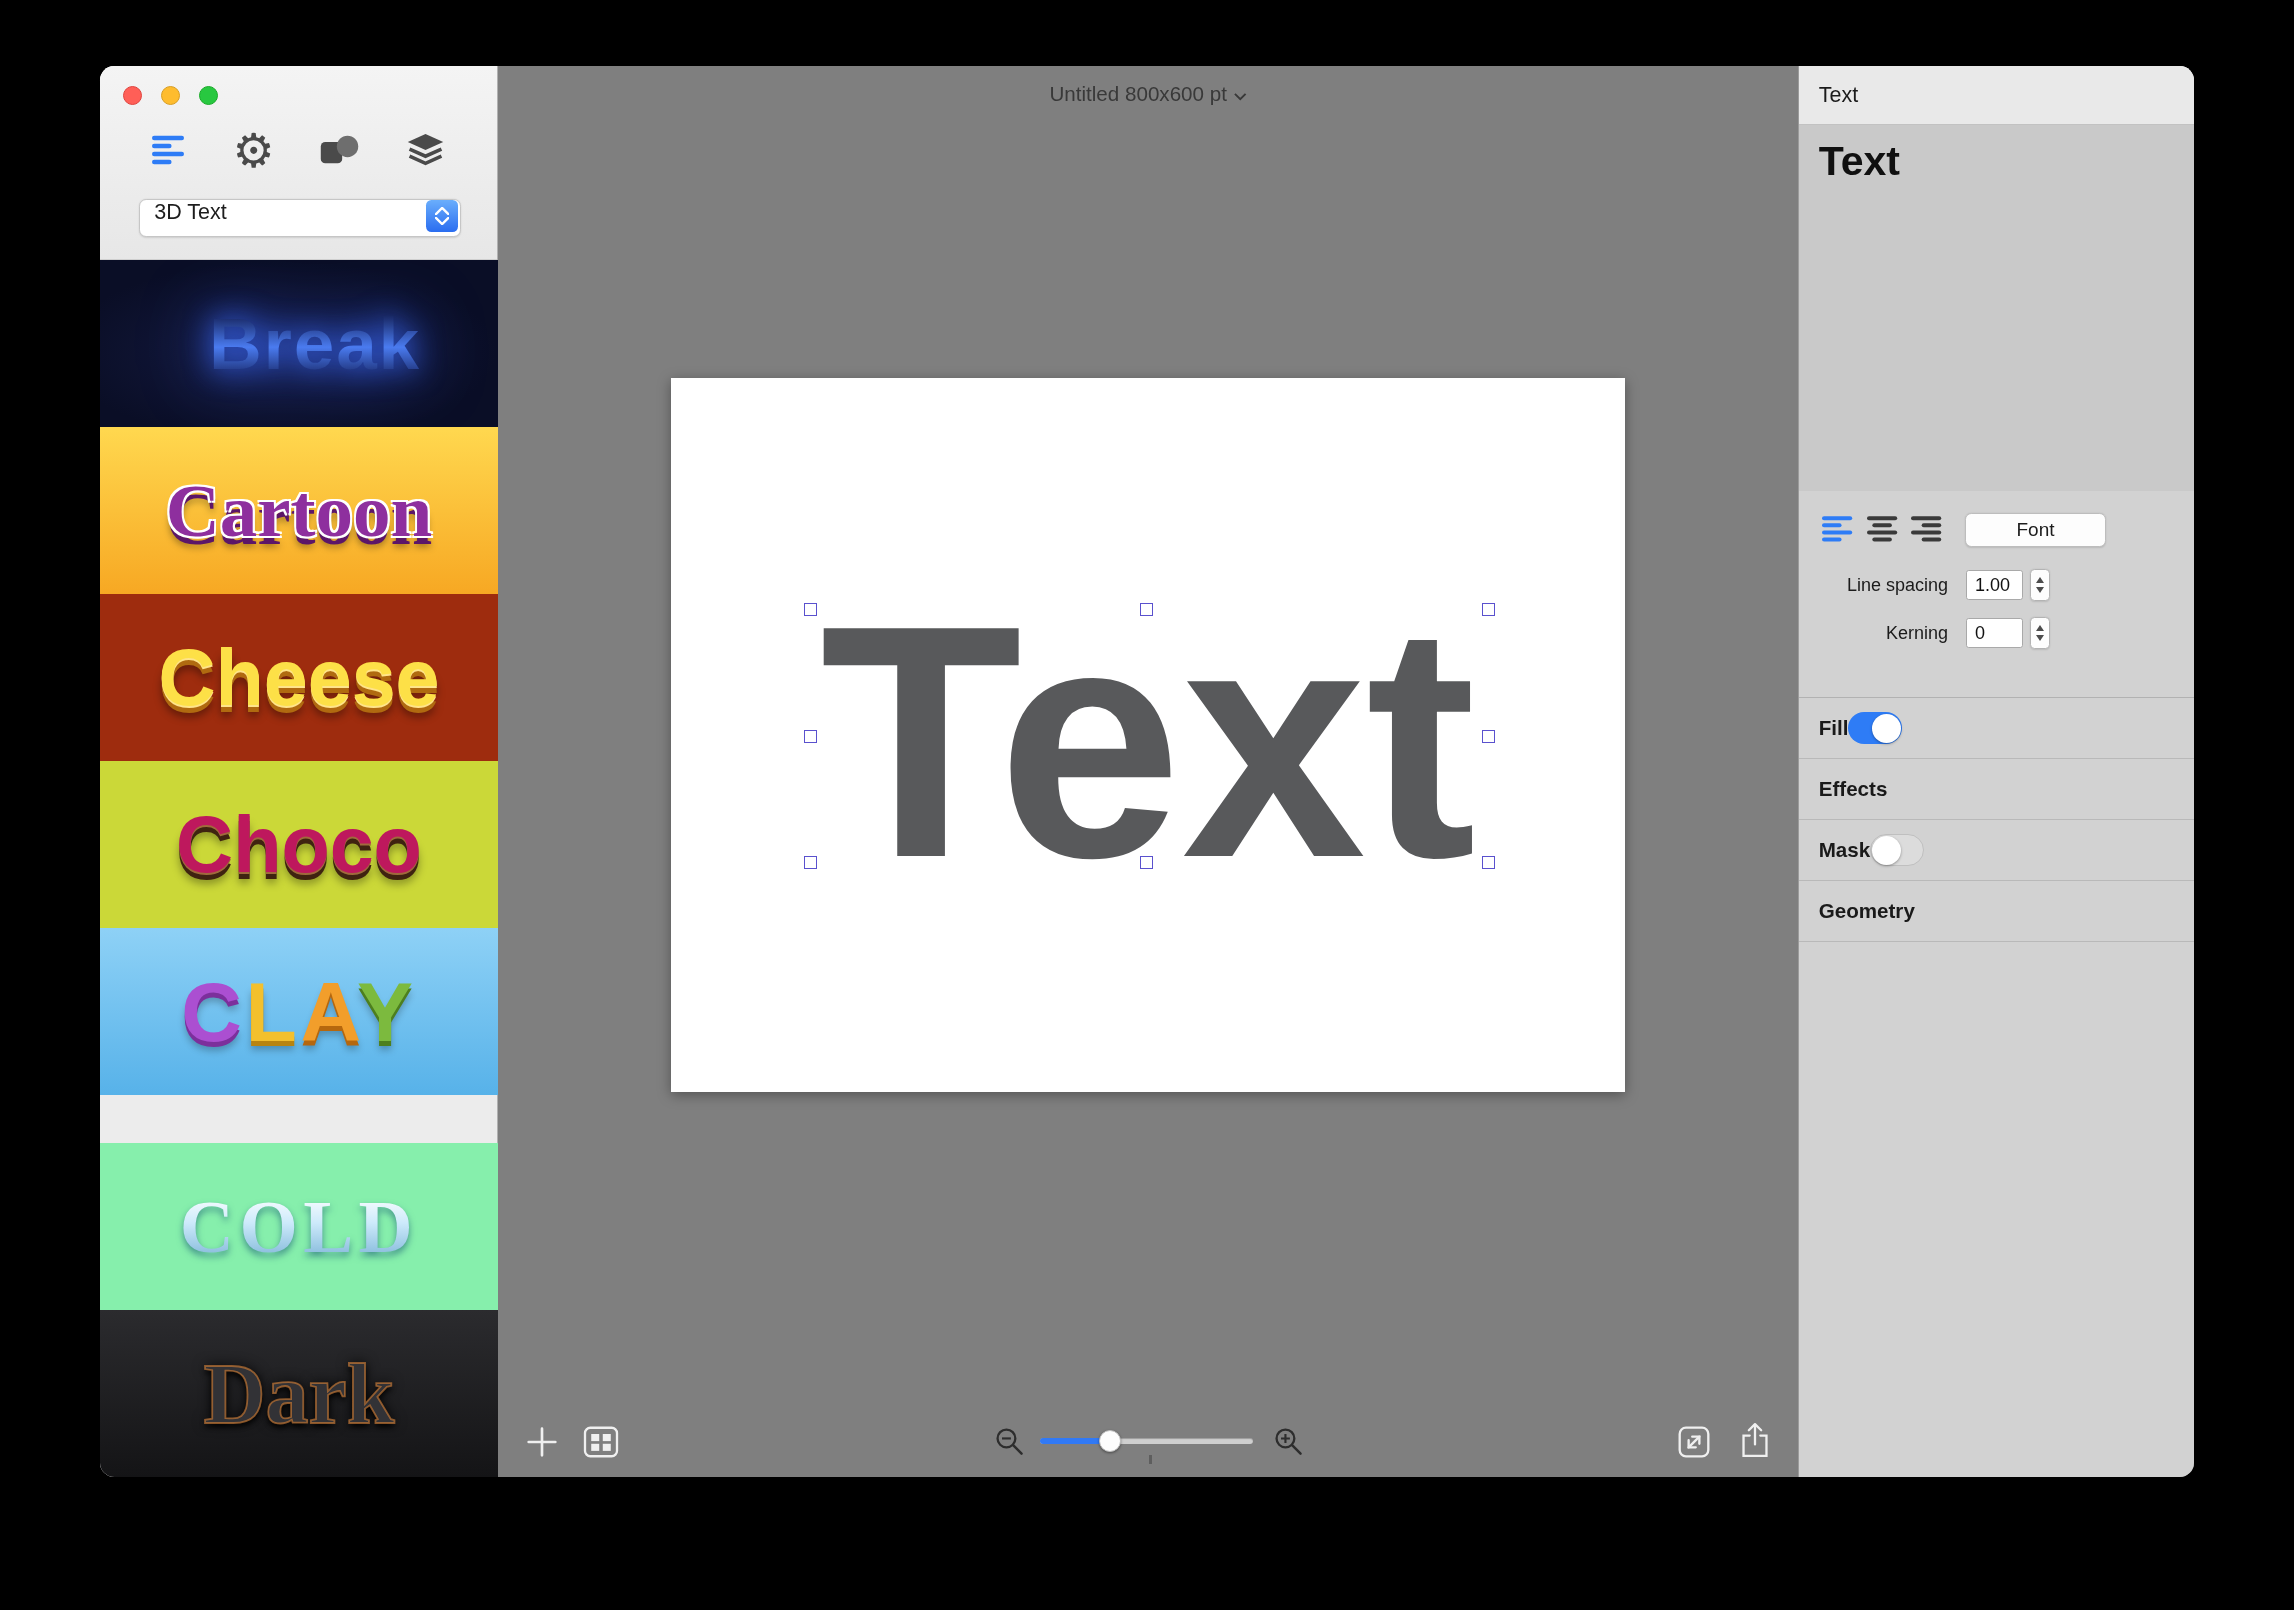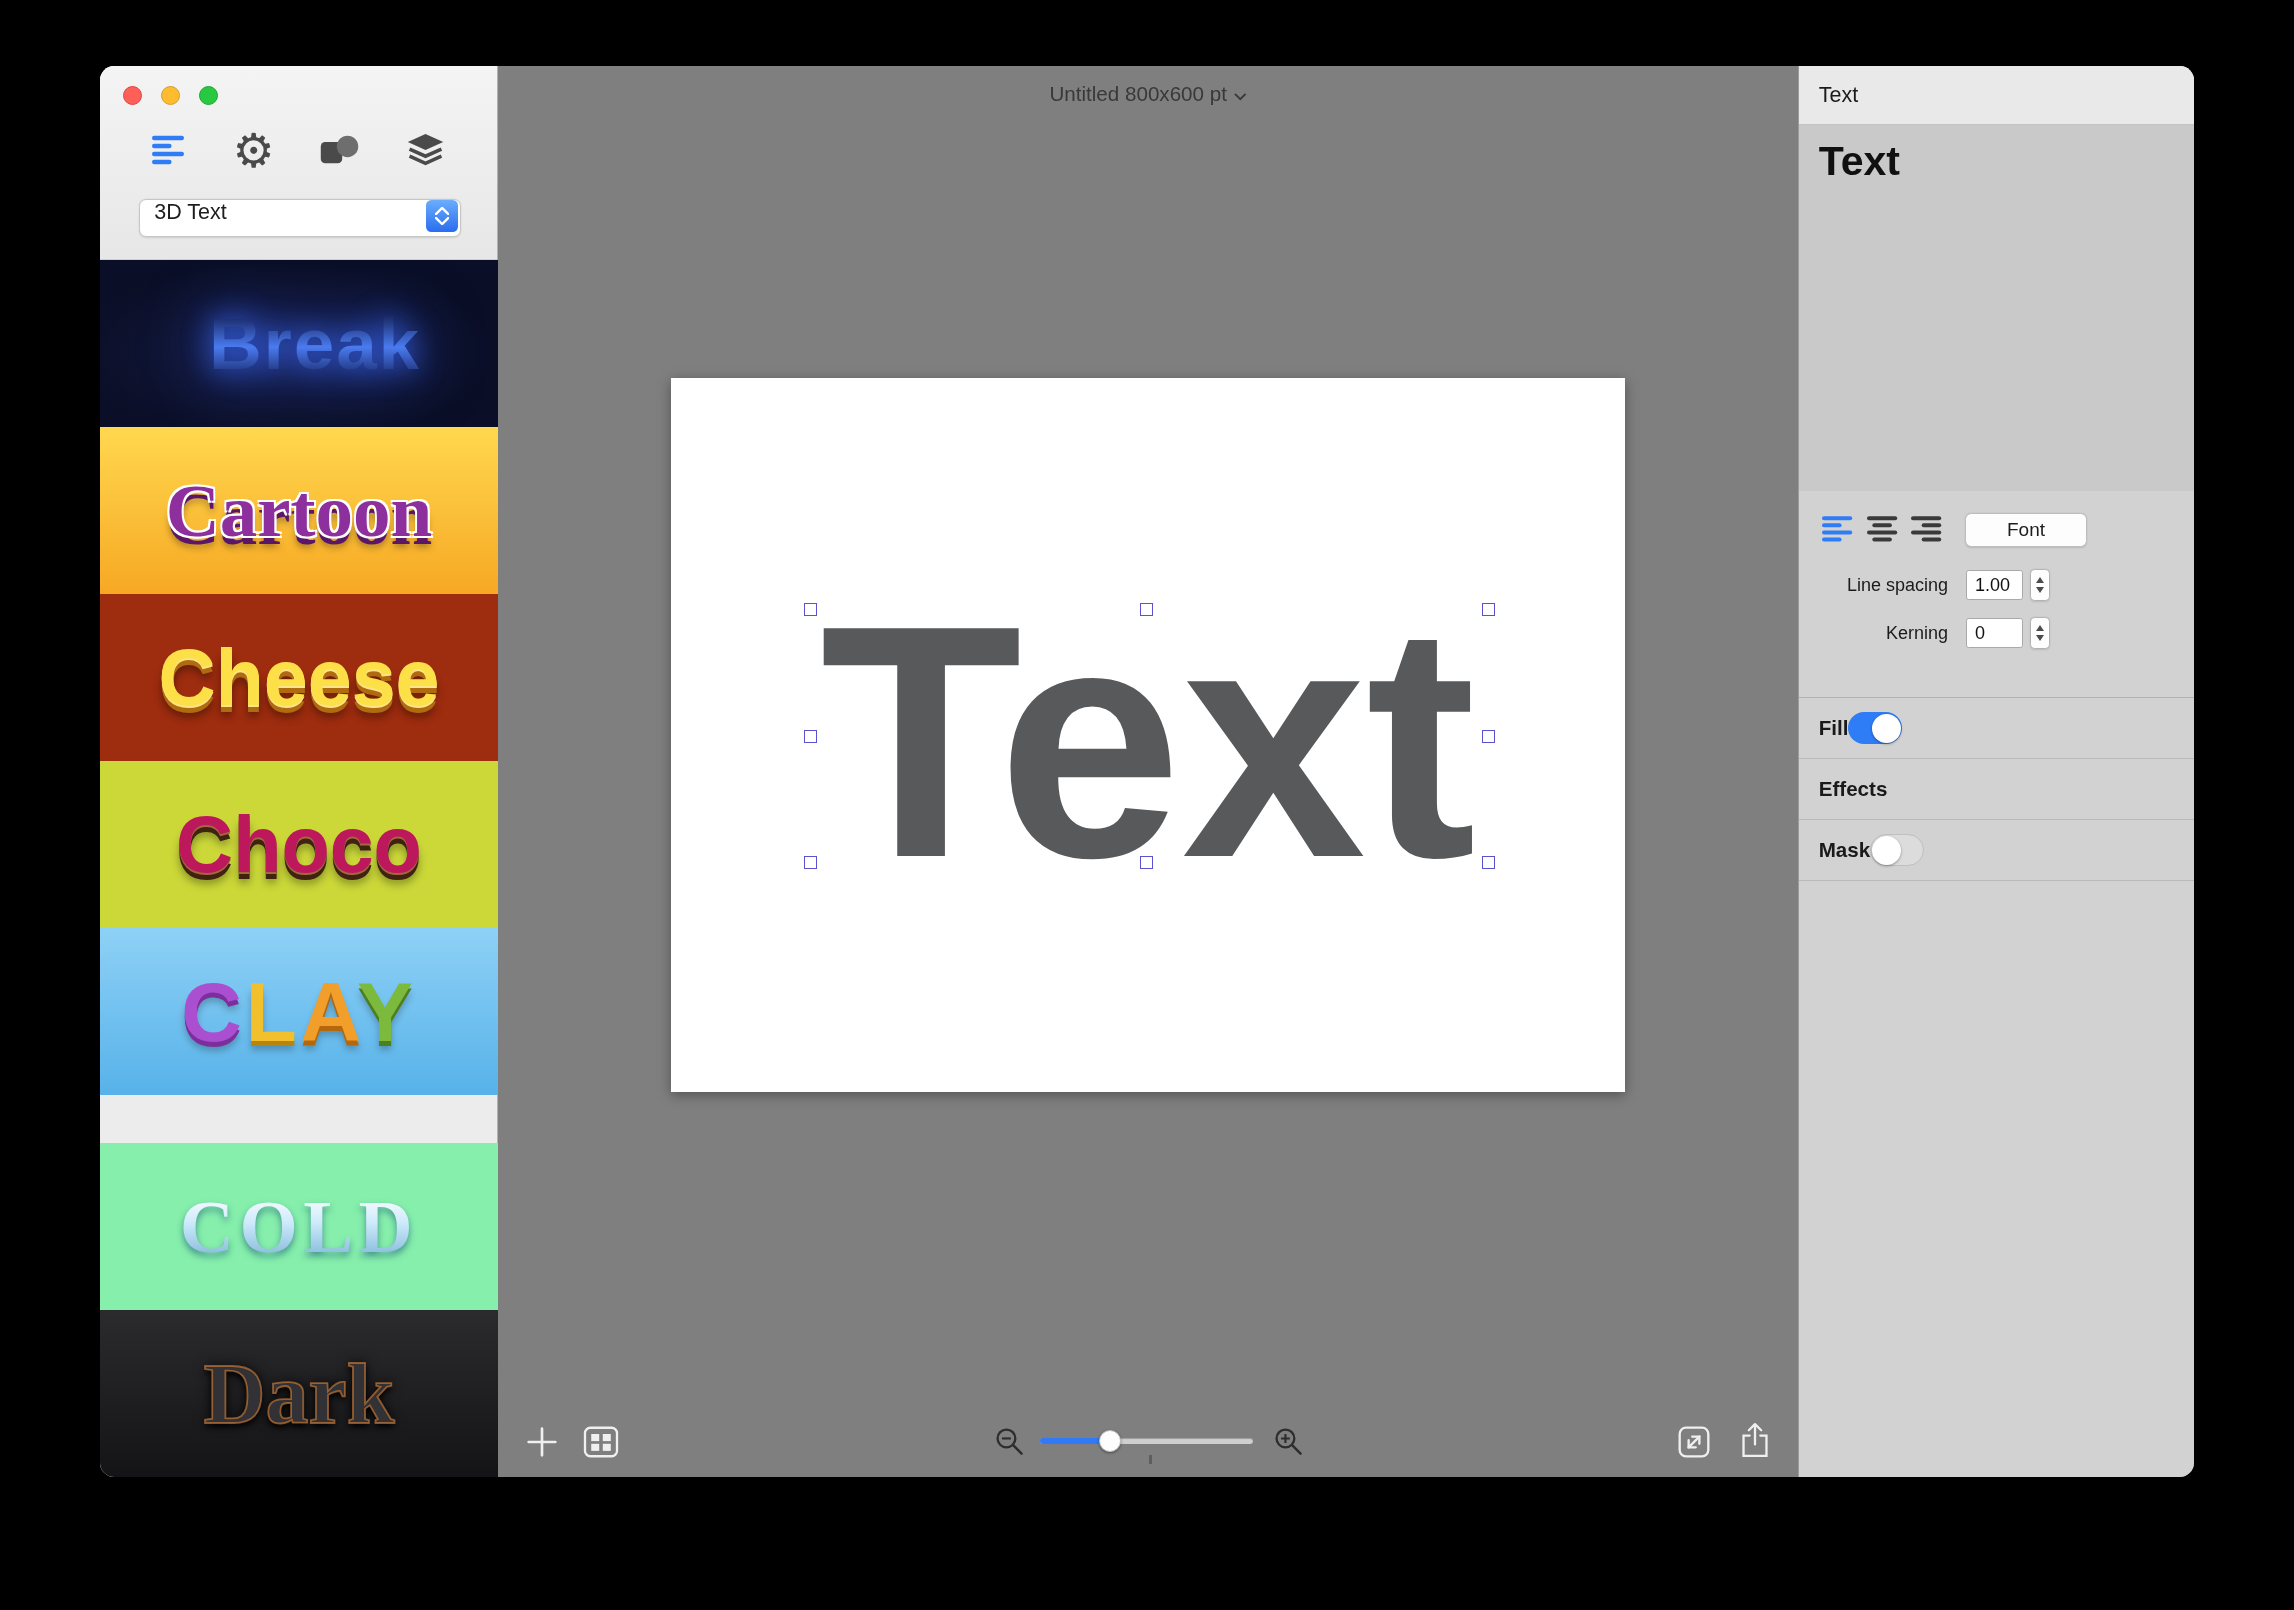--- a/index.html
+++ b/index.html
@@ -112,21 +112,21 @@
                background: #d2d2d2; border-left: 0.9px solid #9b9b9b; }
   .insp-header { height: 59px; background: #e9e9e9; border-bottom: 0.9px solid #c2c2c2;
                  display: flex; align-items: center; padding-left: 19.7px;
                  font-size: 21.5px; color: #1b1b1b; }
   .insp-preview { height: 366px; background: #c9c9c9; padding: 12.5px 19.7px;
                   font-size: 41px; font-weight: bold; color: #101010; }
   .insp-controls { position: relative; height: 207px; background: #d2d2d2;
                    border-bottom: 0.9px solid #b2b2b2; }
   .align-row { position: absolute; top: 25px; left: 23px; display: flex; align-items: center; }
   .align-btn { margin-right: 12.5px; display: flex; }
-  .font-button { position: absolute; top: 21.5px; left: 166px; width: 122px; height: 34px;
+  .font-button { position: absolute; top: 21.5px; left: 166px; width: 141px; height: 34px;
                  background: #fdfdfd; border: 0.9px solid #bdbdbd; border-radius: 6.3px;
                  display: flex; align-items: center; justify-content: center;
                  font-size: 19px; color: #1d1d1d; box-shadow: 0 0.9px 1.8px rgba(0,0,0,.12); }
   .field-row { position: absolute; left: 0; width: 100%; height: 36px; }
   .row-ls { top: 76px; } .row-kern { top: 124px; }
   .row-label { position: absolute; right: 246px; top: 0; line-height: 36px;
                font-size: 18px; color: #1b1b1b; white-space: nowrap; }
   .row-field { position: absolute; left: 167px; top: 2.7px; width: 57px; height: 30px;
                background: #fff; border: 0.9px solid #a9a9a9; border-radius: 2.7px;
                font-size: 18px; line-height: 29px; color: #111; padding-left: 8px; }
@@ -367,16 +367,19 @@
     </div>
     <div class="section-row">
       <span class="section-label">Effects</span>
     </div>
     <div class="section-row">
       <span class="section-label">Mask</span>
       <span class="toggle off">
         <span class="toggle-knob"></span>
       </span>
     </div>
+    <div class="section-row">
+      <span class="section-label">Geometry</span>
+    </div>
   </div>
 
 </div>
 
 
 </body></html>

